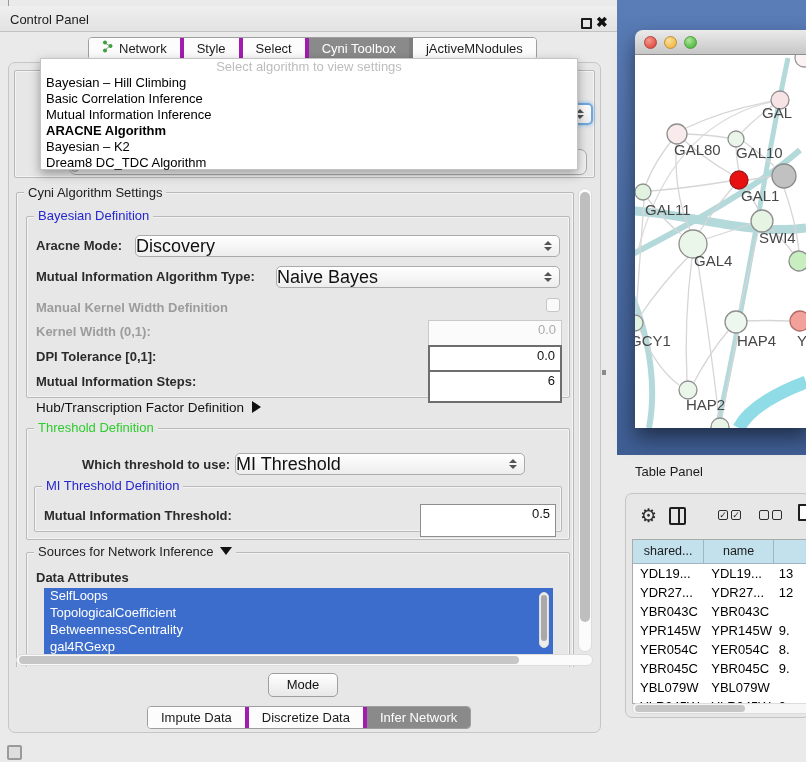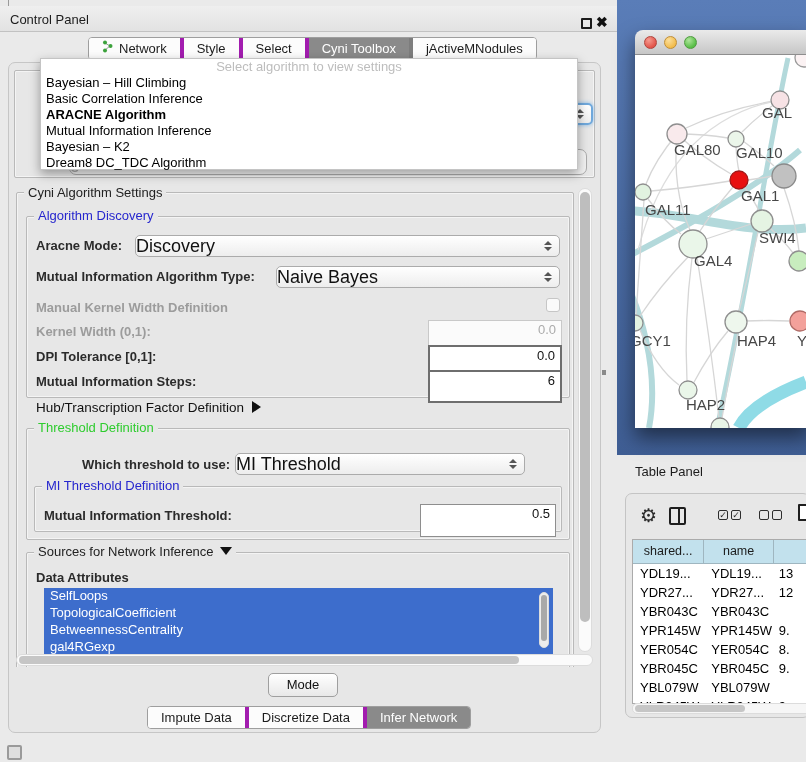--- a/index.html
+++ b/index.html
@@ -159,21 +159,21 @@
       <span>gal4filtered.sif default node</span>
     </div>
   </div>
 
   <div style="position:absolute; left:14px; top:186px; width:581px; height:481px; overflow:hidden;">
 
     <div class="gbox" style="left:2px; top:6px; width:558px; height:480px;"></div>
     <span class="legend" style="left:10px; top:0;">Cyni Algorithm Settings</span>
 
     <div class="gbox" style="left:12px; top:30px; width:544px; height:182px;"></div>
-    <span class="legend blue" style="left:20px; top:23px;">Algorithm Discovery</span>
+    <span class="legend blue" style="left:20px; top:23px;">Bayesian Definition</span>
 
     <span class="blabel" style="left:22px; top:52px;">Aracne Mode:</span>
     <div class="combo" style="left:121px; top:49px; width:425px;">
       <span>Discovery</span>
       <span class="stepper">
           <i class="up"></i>
           <i class="dn"></i>
         </span>
     </div>
 
@@ -241,22 +241,22 @@
     <div class="hscroll" style="left:2px; top:468px; width:577px; height:12px;">
       <div class="hthumb" style="left:2px; width:500px;"></div>
     </div>
   </div>
 
   <div class="dropdown">
     <div class="dd-header">Select algorithm to view settings</div>
     <div>
         <div class="dd-item">Bayesian – Hill Climbing</div>
         <div class="dd-item">Basic Correlation Inference</div>
+        <div class="dd-item">Mutual Information Inference</div>
         <div class="dd-item bold">ARACNE Algorithm</div>
-        <div class="dd-item">Mutual Information Inference</div>
         <div class="dd-item">Bayesian – K2</div>
         <div class="dd-item">Dream8 DC_TDC Algorithm</div>
       </div>
   </div>
 
   <div class="apply-btn">Mode</div>
 
   <div class="segbar" style="left:147px; top:706px;">
       <div class="seg">
         <span>Impute Data</span>

